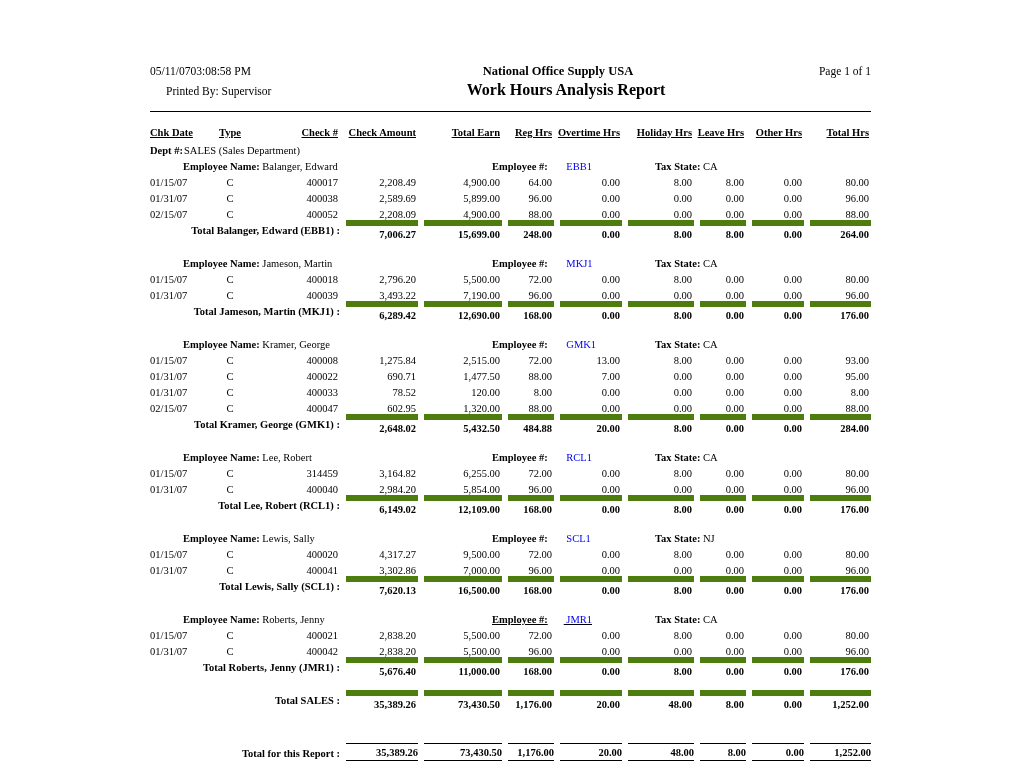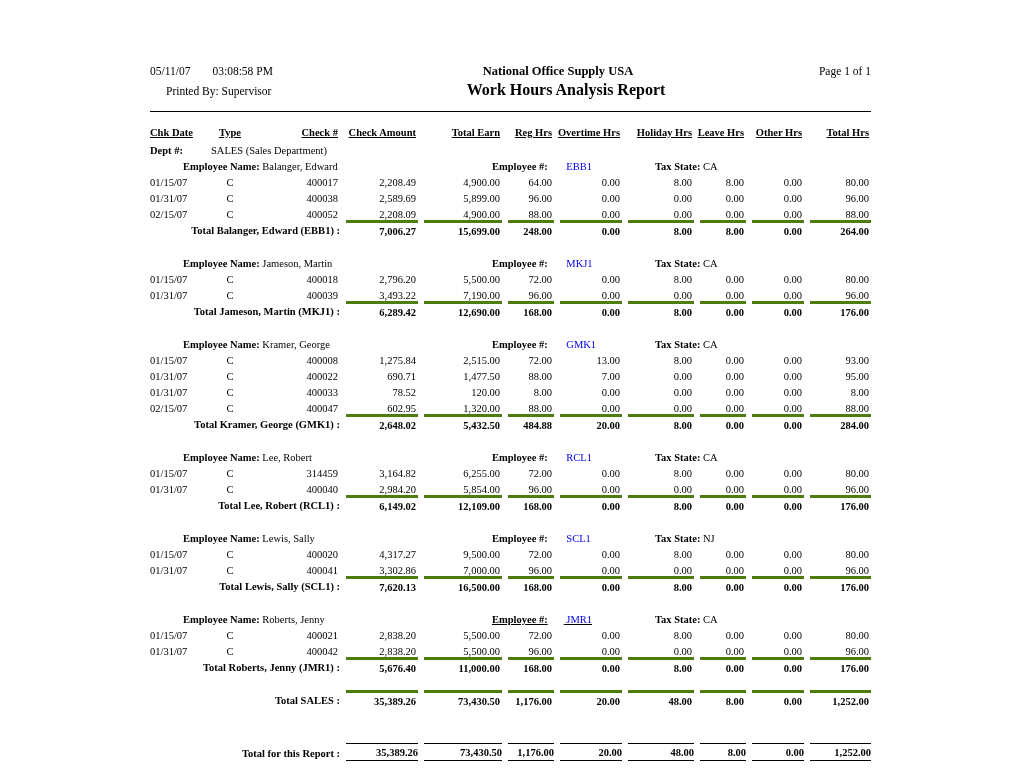--- a/index.html
+++ b/index.html
@@ -3,41 +3,41 @@
 <meta charset="utf-8">
 <style>
   html,body{margin:0;padding:0;background:#ffffff;}
   body{width:1024px;height:768px;position:relative;font-family:"Liberation Serif",serif;color:#000;}
   .page{position:absolute;left:150px;top:64px;width:721px;}
   .hdr-row{display:flex;align-items:baseline;}
   .h-left{width:215px;}
   .h-center{flex:1;text-align:center;}
   .h-right{width:120px;text-align:right;}
   .datetime,.printedby,.pagenum{font-size:11.5px;}
-  .time{margin-left:22px;}
+  .time{}
   .company{font-weight:bold;font-size:12.5px;}
   .title{font-weight:bold;font-size:16px;padding-top:2px;}
   .row2{height:28px;margin-left:16px;}
   hr.toprule{border:none;border-top:1px solid #000;margin:4px 0 0 0;}
   table.report{border-collapse:collapse;table-layout:fixed;width:721px;font-size:10.5px;margin-top:6px;}
   td,th{padding:0;white-space:nowrap;overflow:visible;vertical-align:bottom;}
   th{font-weight:bold;text-decoration:underline;font-size:10.5px;height:20px;}
   .a-l{text-align:left;}
   .a-c{text-align:center;}
   .a-r{text-align:right;}
   .pr{padding-right:2px;}
   tr.datarow td{height:16px;}
   tr.deptrow td{height:18px;font-size:10.5px;}
-  .dept-val{margin-left:28px;}
+  .dept-val{margin-left:1px;}
   .empline{position:relative;height:16px;}
   .empline span.pos{position:absolute;bottom:0;white-space:nowrap;}
   .blue{color:#0000EE;margin-left:16px;}
   tr.totalrow td{vertical-align:top;height:22px;}
   .totallabel{font-weight:bold;padding-top:5px;}
-  .seg{border-top:3px solid #4d7c0f;margin-left:6px;padding-top:3px;font-weight:bold;text-align:right;}
+  .seg{border-top:6px solid #4d7c0f;margin-left:6px;padding-top:3px;font-weight:bold;text-align:right;}
   .seg2{border-top:1px solid #000;border-bottom:1px solid #000;margin-left:6px;padding:3px 0 2px 0;font-weight:bold;text-align:right;}
   tr.reporttotal td{vertical-align:top;height:24px;}
 </style>
 </head>
 <body>
 
 <div class="page">
   <div class="hdr-row">
     <div class="h-left datetime"><span>05/11/07</span><span class="time">03:08:58 PM</span></div>
     <div class="h-center company">National Office Supply USA</div>

